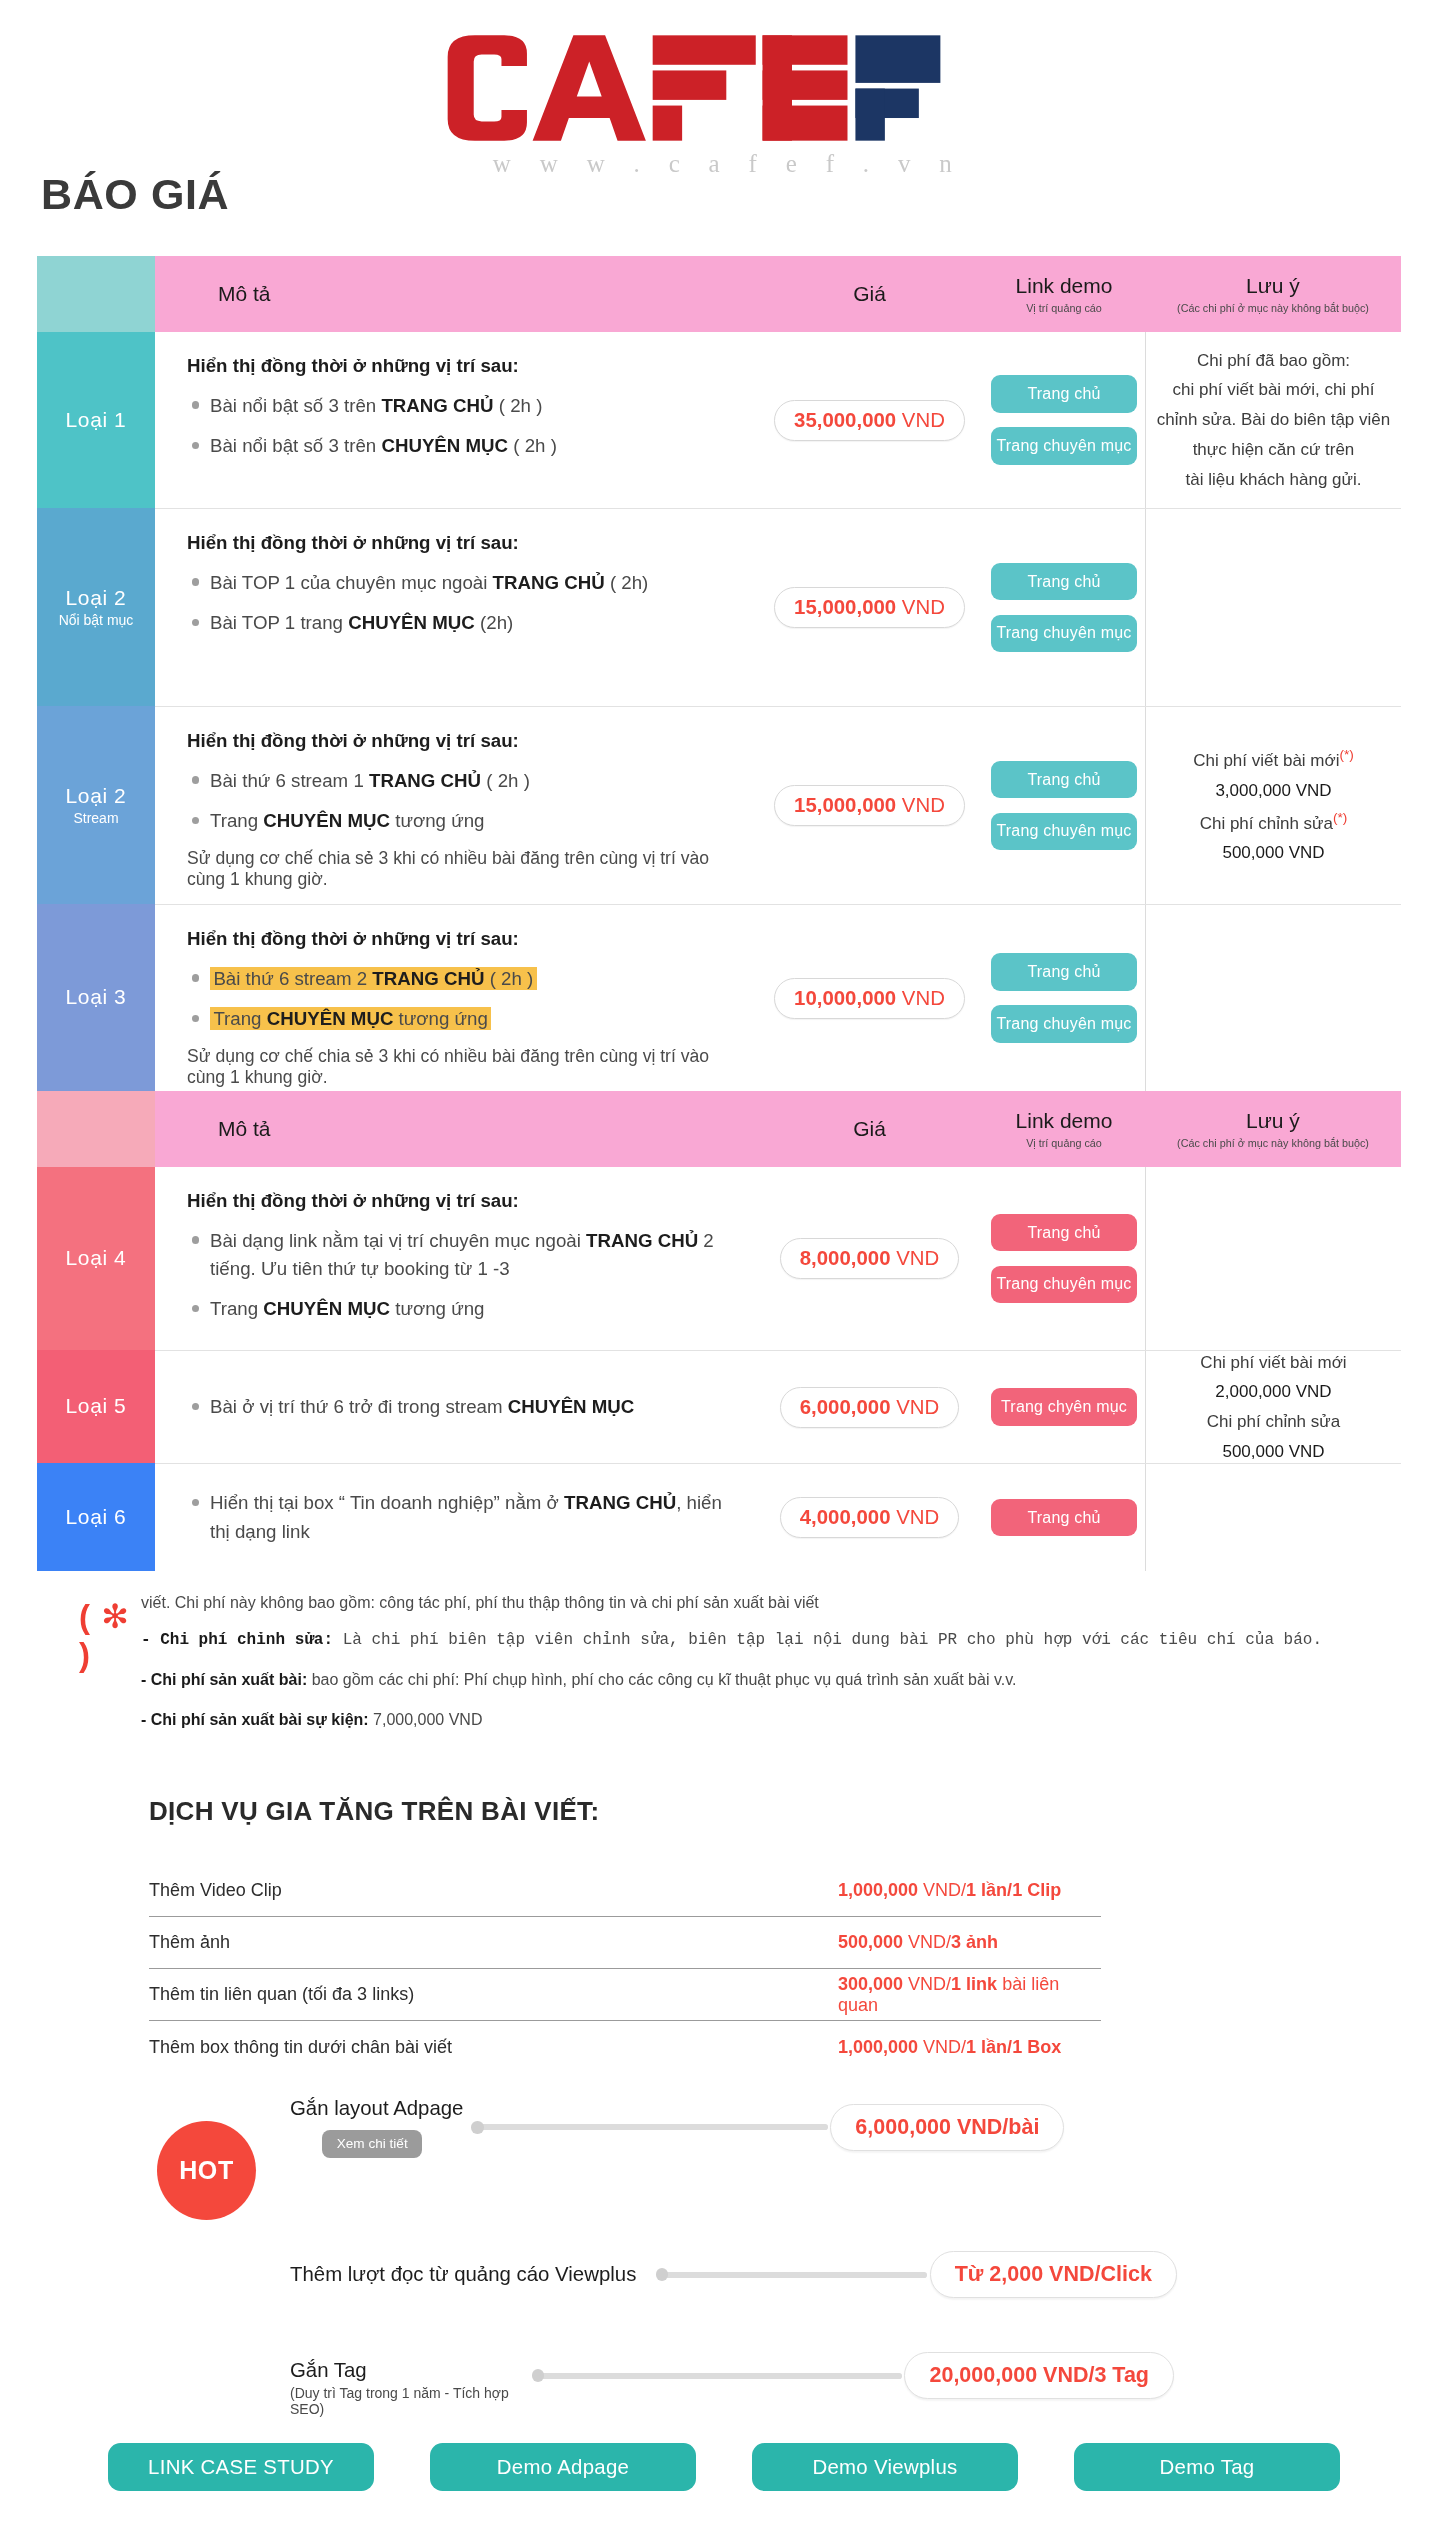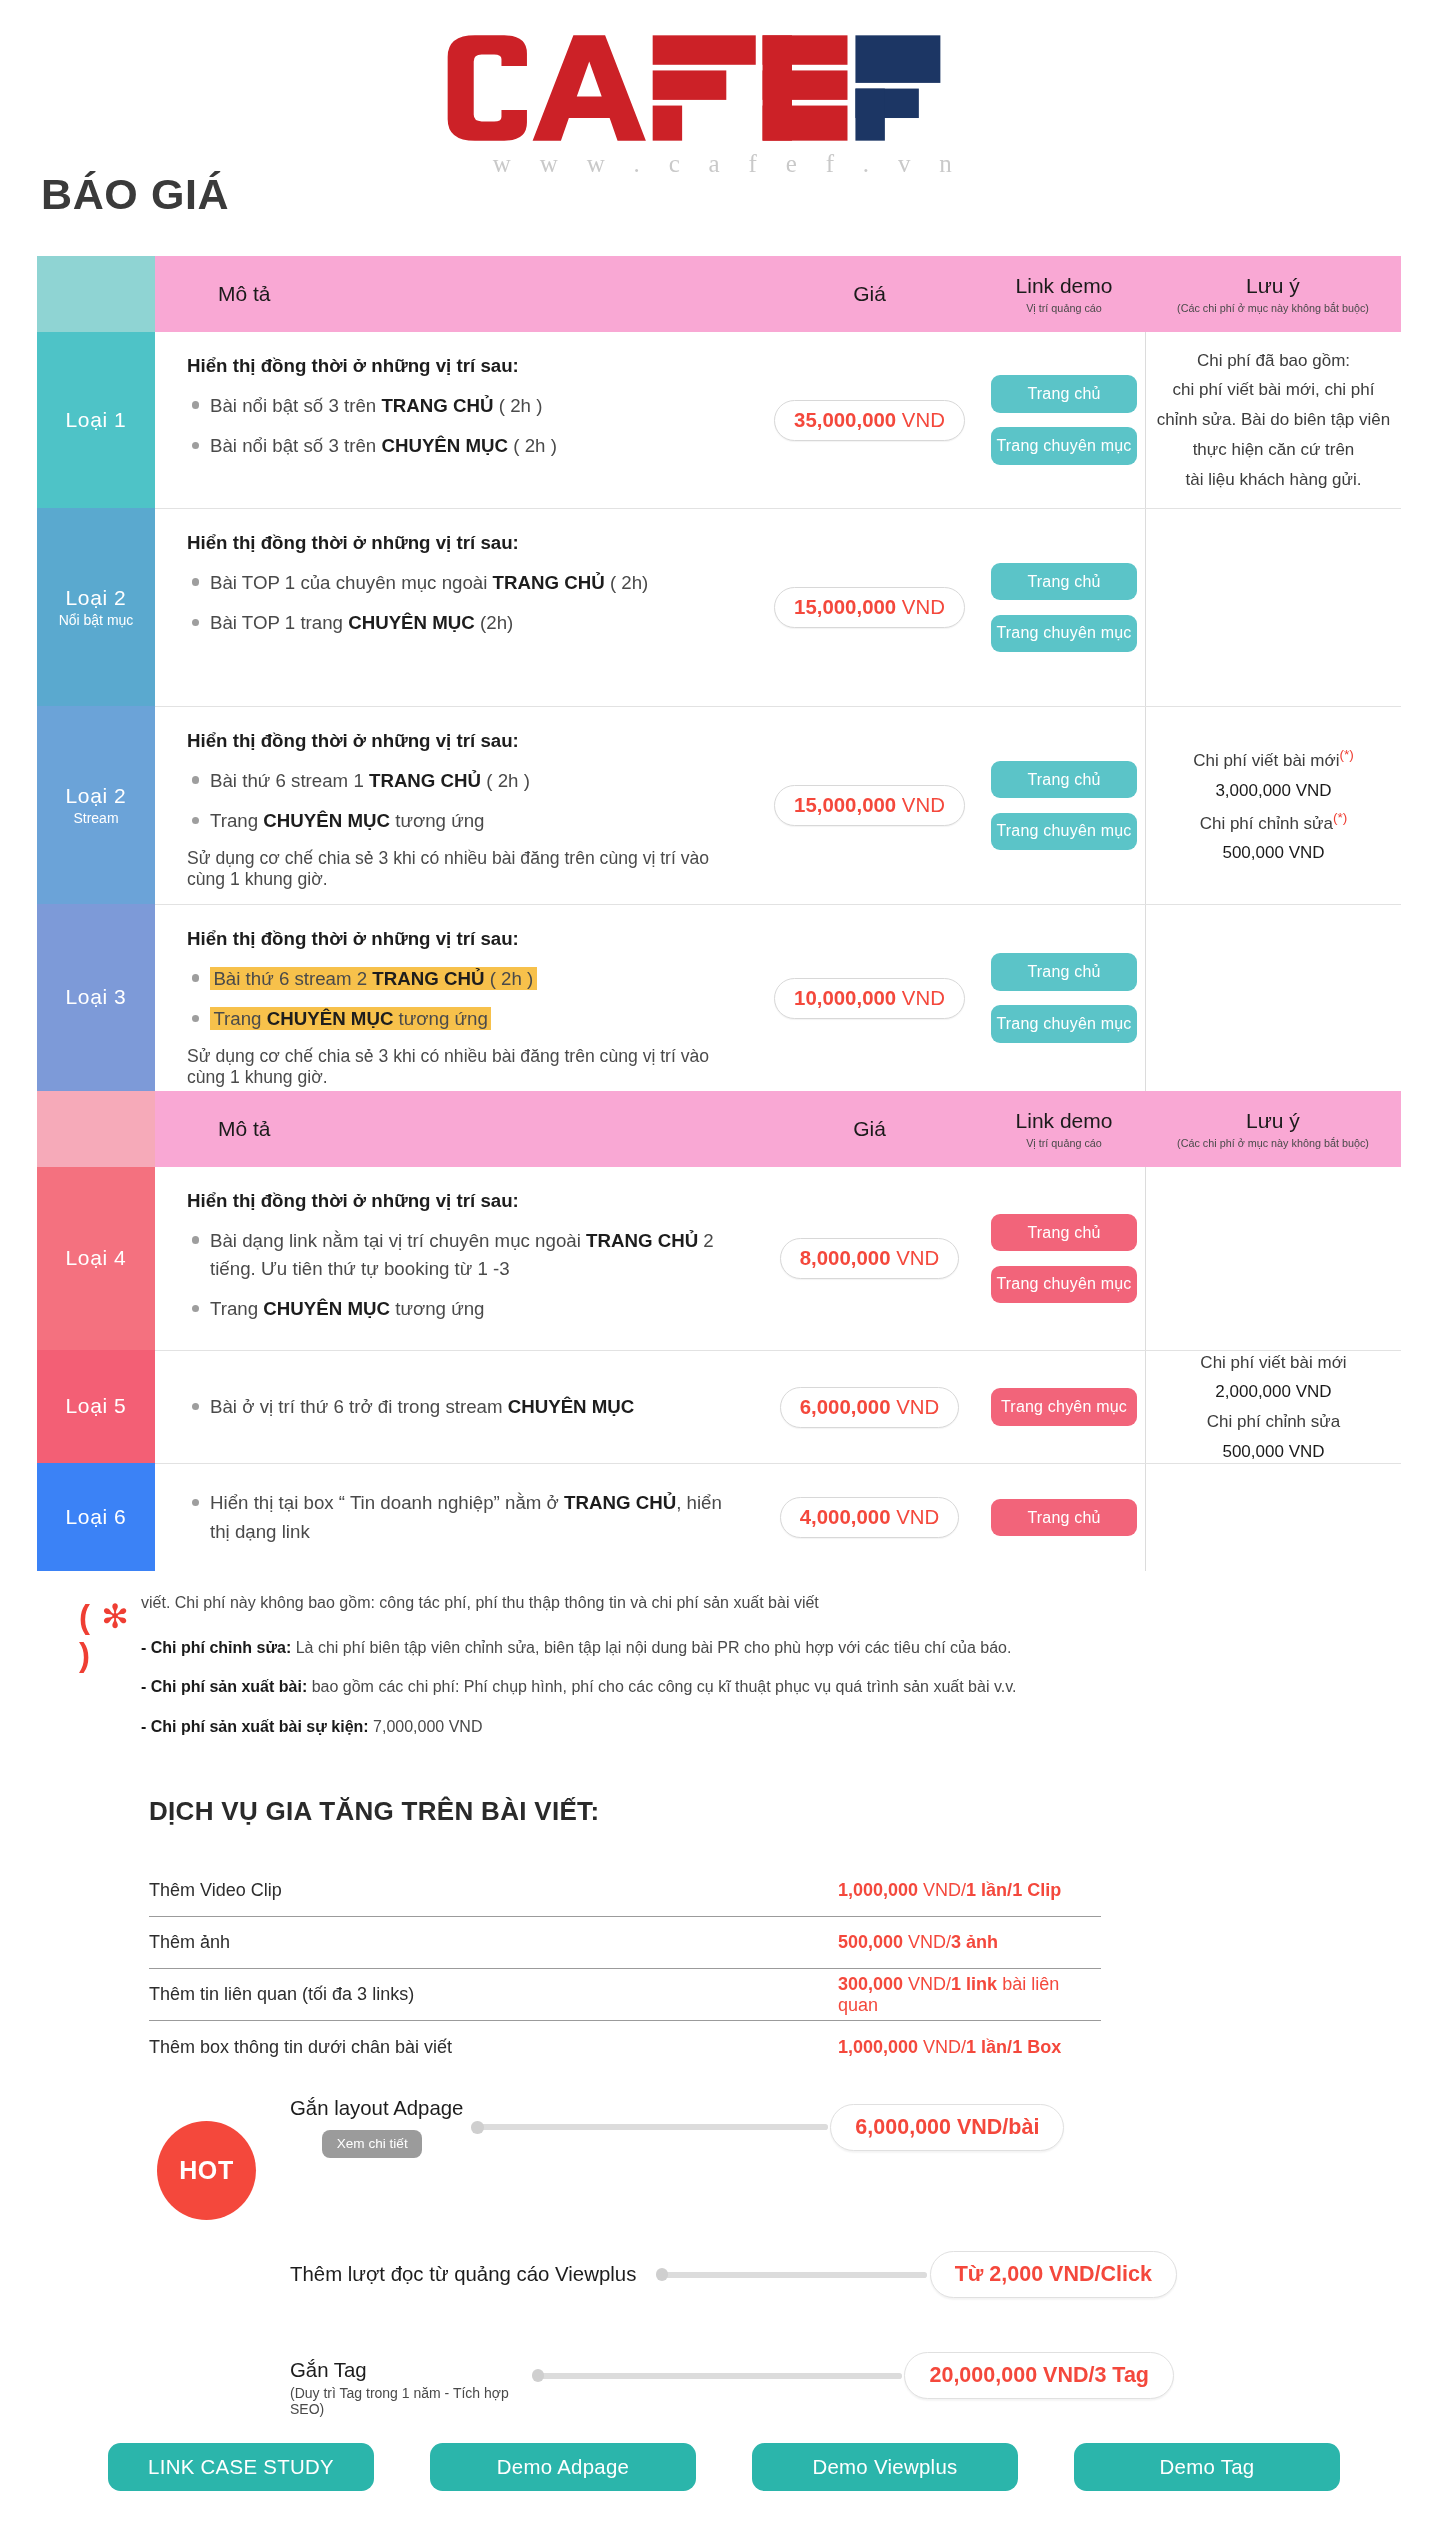--- a/index.html
+++ b/index.html
@@ -401,21 +401,21 @@
       <div class="c-note vsep"></div>
     </div>
   </div>
 
 </div>
 
 <div class="footnotes">
   <div class="star-badge">( ✻ )</div>
   <div class="fn-lines">
     <div><span>viết. Chi phí này không bao gồm: công tác phí, phí thu thập thông tin  và chi phí sản xuất bài viết</span></div>
-    <div style="margin-top:14px;"><b>- Chi phí chỉnh sửa:</b><span> Là chi phí biên tập viên chỉnh sửa, biên tập lại nội dung bài PR cho phù hợp với các tiêu chí của báo.</span></div>
+    <div style="margin-top:7px;font-family:Liberation Mono, monospace;"><b>- Chi phí chỉnh sửa:</b><span> Là chi phí biên tập viên chỉnh sửa, biên tập lại nội dung bài PR cho phù hợp với các tiêu chí của báo.</span></div>
     <div style="margin-top:8px;"><b>- Chi phí sản xuất bài:</b><span> bao gồm các chi phí: Phí chụp hình, phí cho các công cụ kĩ thuật phục vụ quá trình sản xuất bài v.v.</span></div>
     <div style="margin-top:8px;"><b>- Chi phí sản xuất bài sự kiện:</b><span> 7,000,000 VND</span></div>
   </div>
 </div>
 
 <div class="vas-title">DỊCH VỤ GIA TĂNG TRÊN BÀI VIẾT:</div>
 
 <div class="vas-table">
   <div class="vas-row">
     <div class="vas-name">Thêm Video Clip</div>

